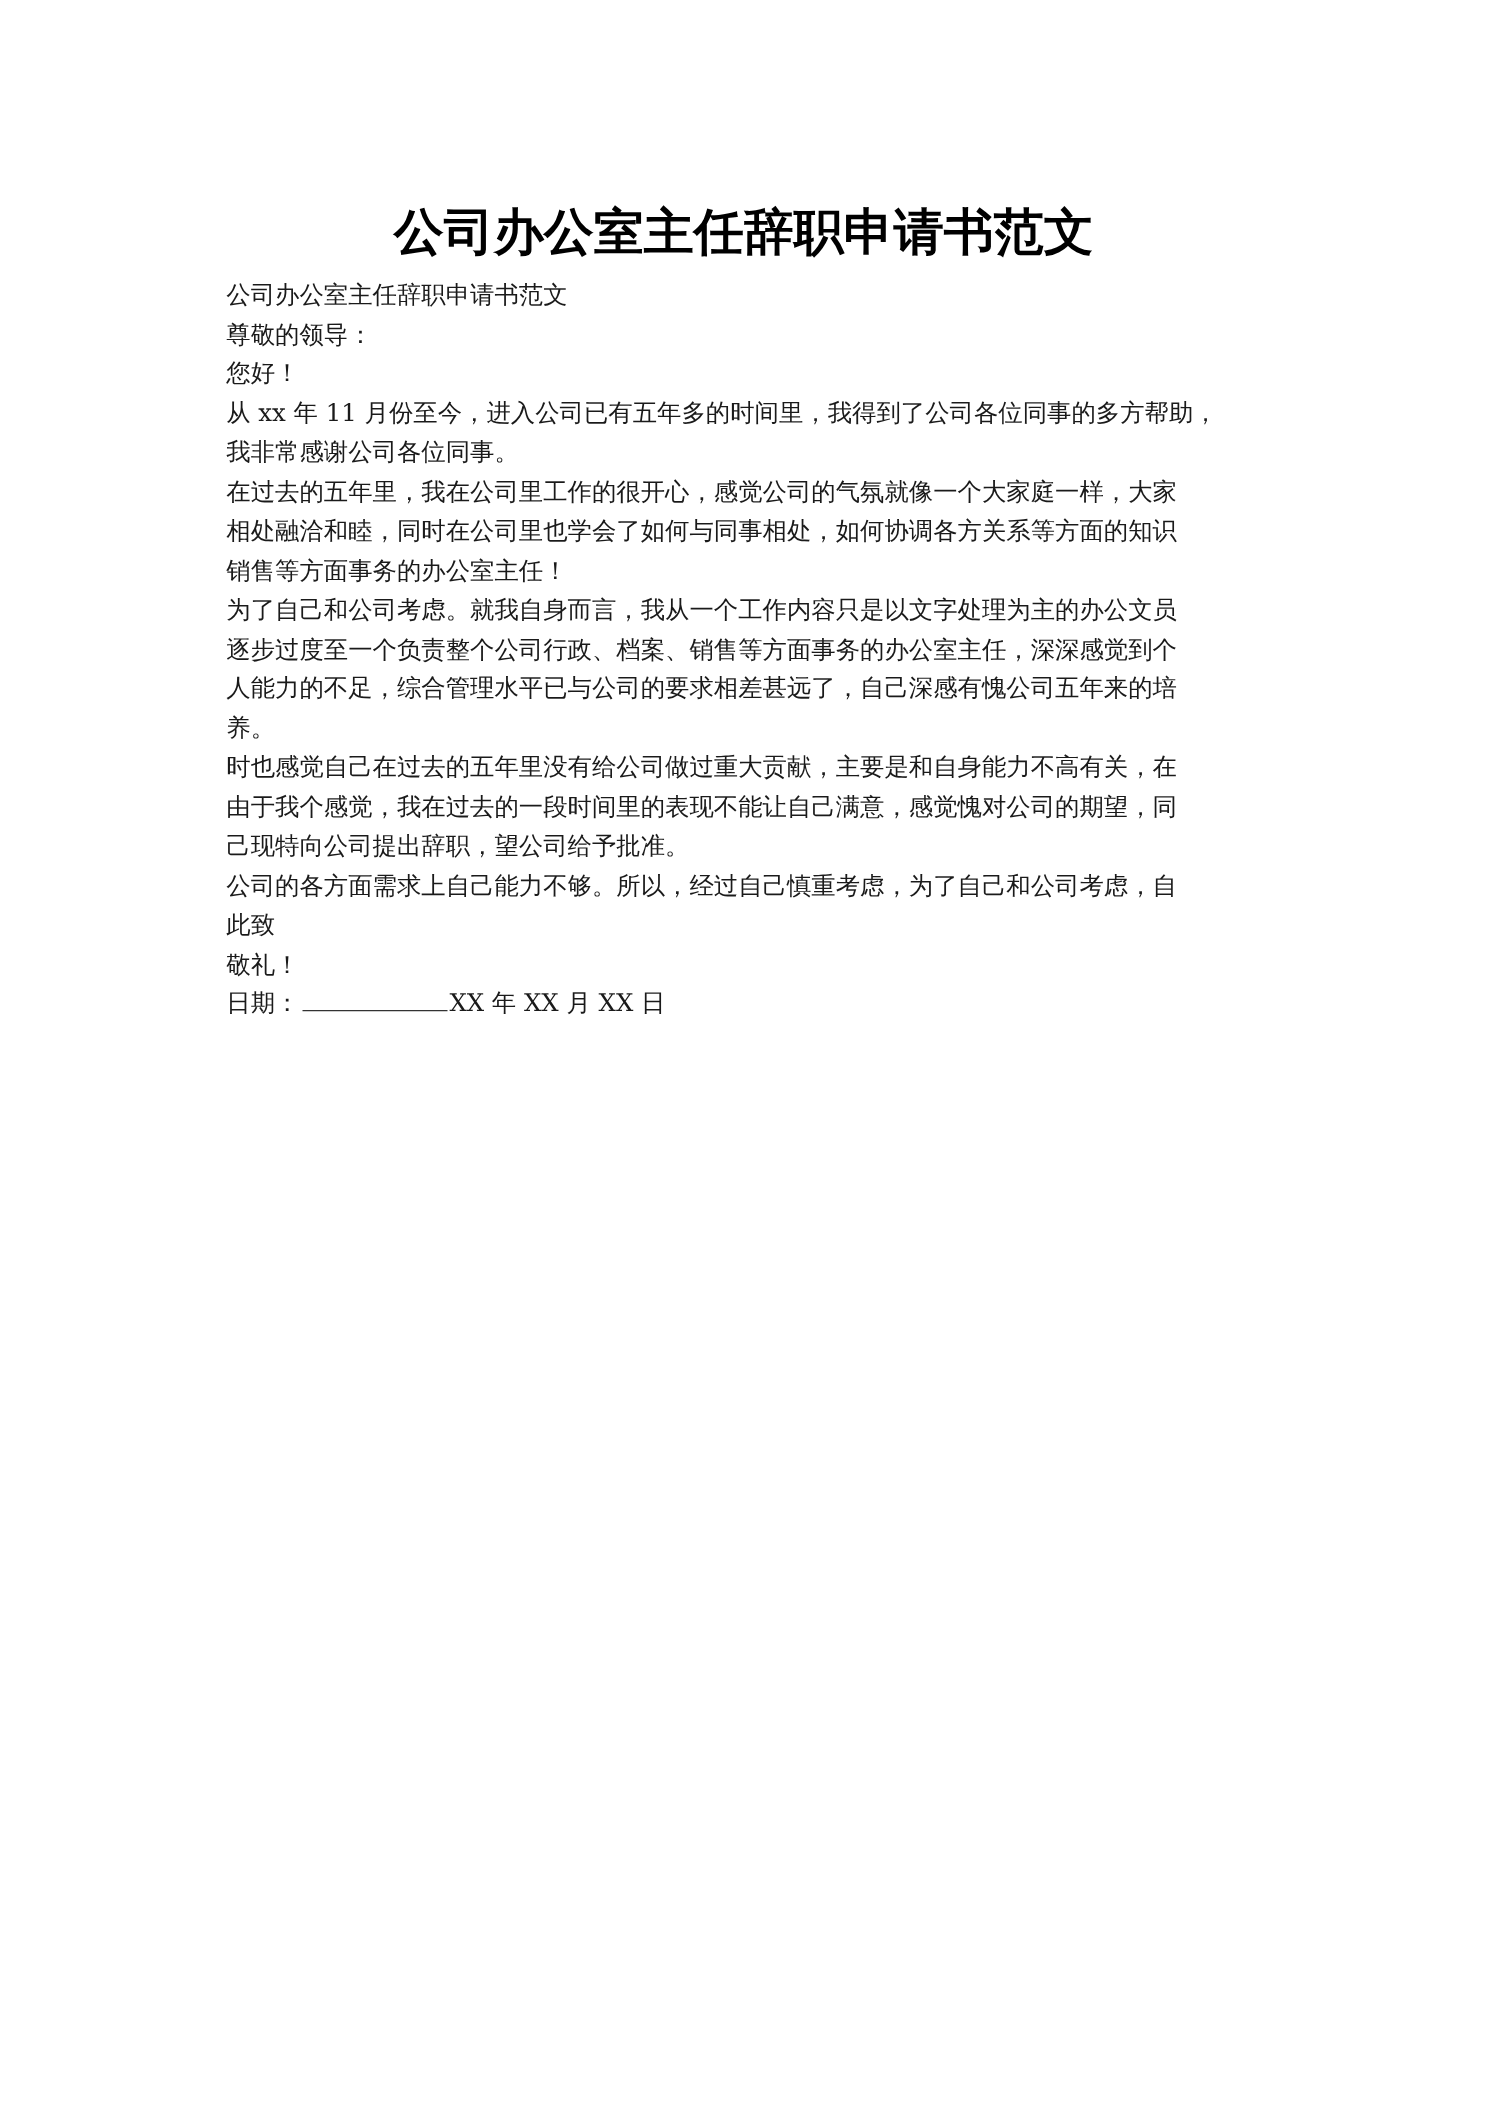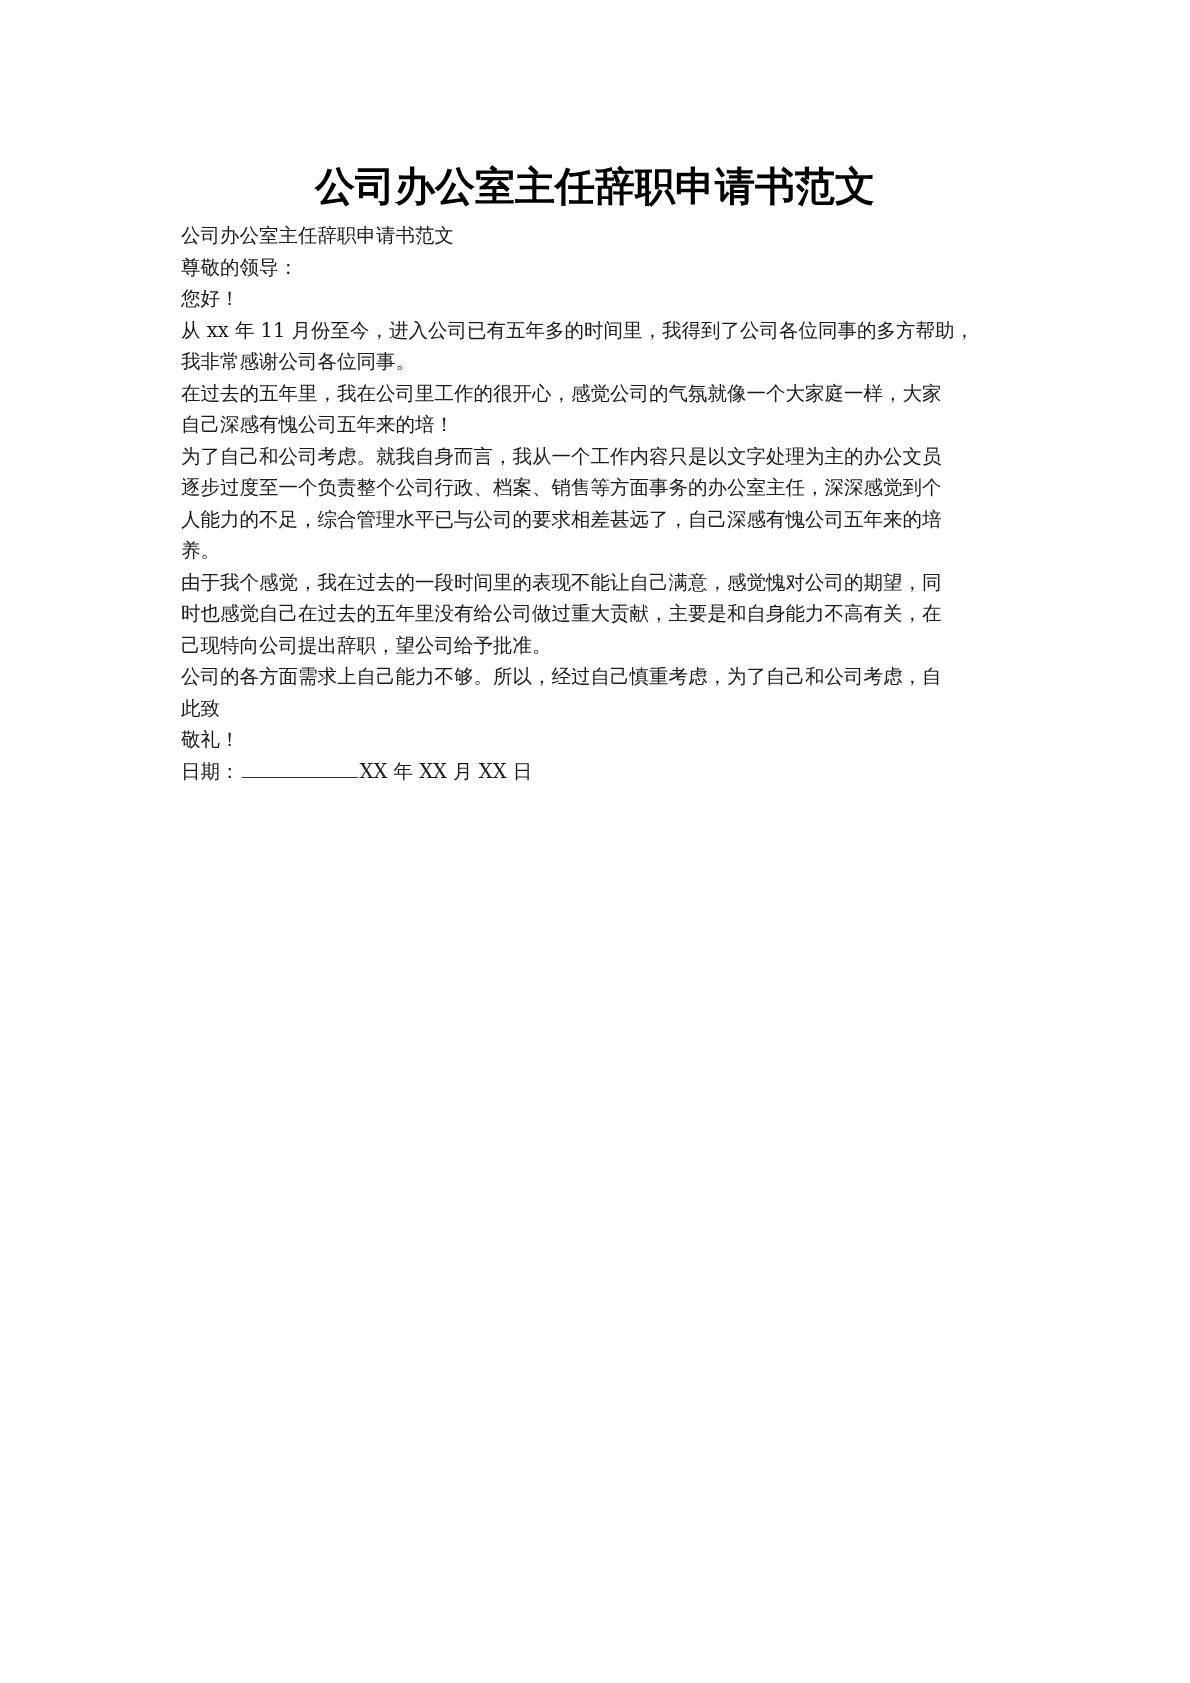--- a/index.html
+++ b/index.html
@@ -70,33 +70,34 @@
     <span class="line">尊敬的领导：</span>
     <span class="line">您好！</span>
 
     <div>
       <span class="line">从 xx 年 11 月份至今，进入公司已有五年多的时间里，我得到了公司各位同事的多方帮助，</span>
       <span class="line">我非常感谢公司各位同事。</span>
     </div>
 
     <div>
       <span class="line">在过去的五年里，我在公司里工作的很开心，感觉公司的气氛就像一个大家庭一样，大家</span>
-      <span class="line">自己深感有愧公司五年来的培！</span>
+      <span class="line">相处融洽和睦，同时在公司里也学会了如何与同事相处，如何协调各方关系等方面的知识</span>
+      <span class="line">销售等方面事务的办公室主任！</span>
     </div>
 
     <div>
       <span class="line">为了自己和公司考虑。就我自身而言，我从一个工作内容只是以文字处理为主的办公文员</span>
       <span class="line">逐步过度至一个负责整个公司行政、档案、销售等方面事务的办公室主任，深深感觉到个</span>
       <span class="line">人能力的不足，综合管理水平已与公司的要求相差甚远了，自己深感有愧公司五年来的培</span>
       <span class="line">养。</span>
     </div>
 
     <div>
+      <span class="line">时也感觉自己在过去的五年里没有给公司做过重大贡献，主要是和自身能力不高有关，在</span>
       <span class="line">由于我个感觉，我在过去的一段时间里的表现不能让自己满意，感觉愧对公司的期望，同</span>
-      <span class="line">时也感觉自己在过去的五年里没有给公司做过重大贡献，主要是和自身能力不高有关，在</span>
       <span class="line">己现特向公司提出辞职，望公司给予批准。</span>
       <span class="line">公司的各方面需求上自己能力不够。所以，经过自己慎重考虑，为了自己和公司考虑，自</span>
     </div>
 
     <span class="line">此致</span>
     <span class="line">敬礼！</span>
     <span class="line">
       <span>日期：</span><span class="date-blank"></span><span>XX 年 XX 月 XX 日</span>
     </span>
   </div>

